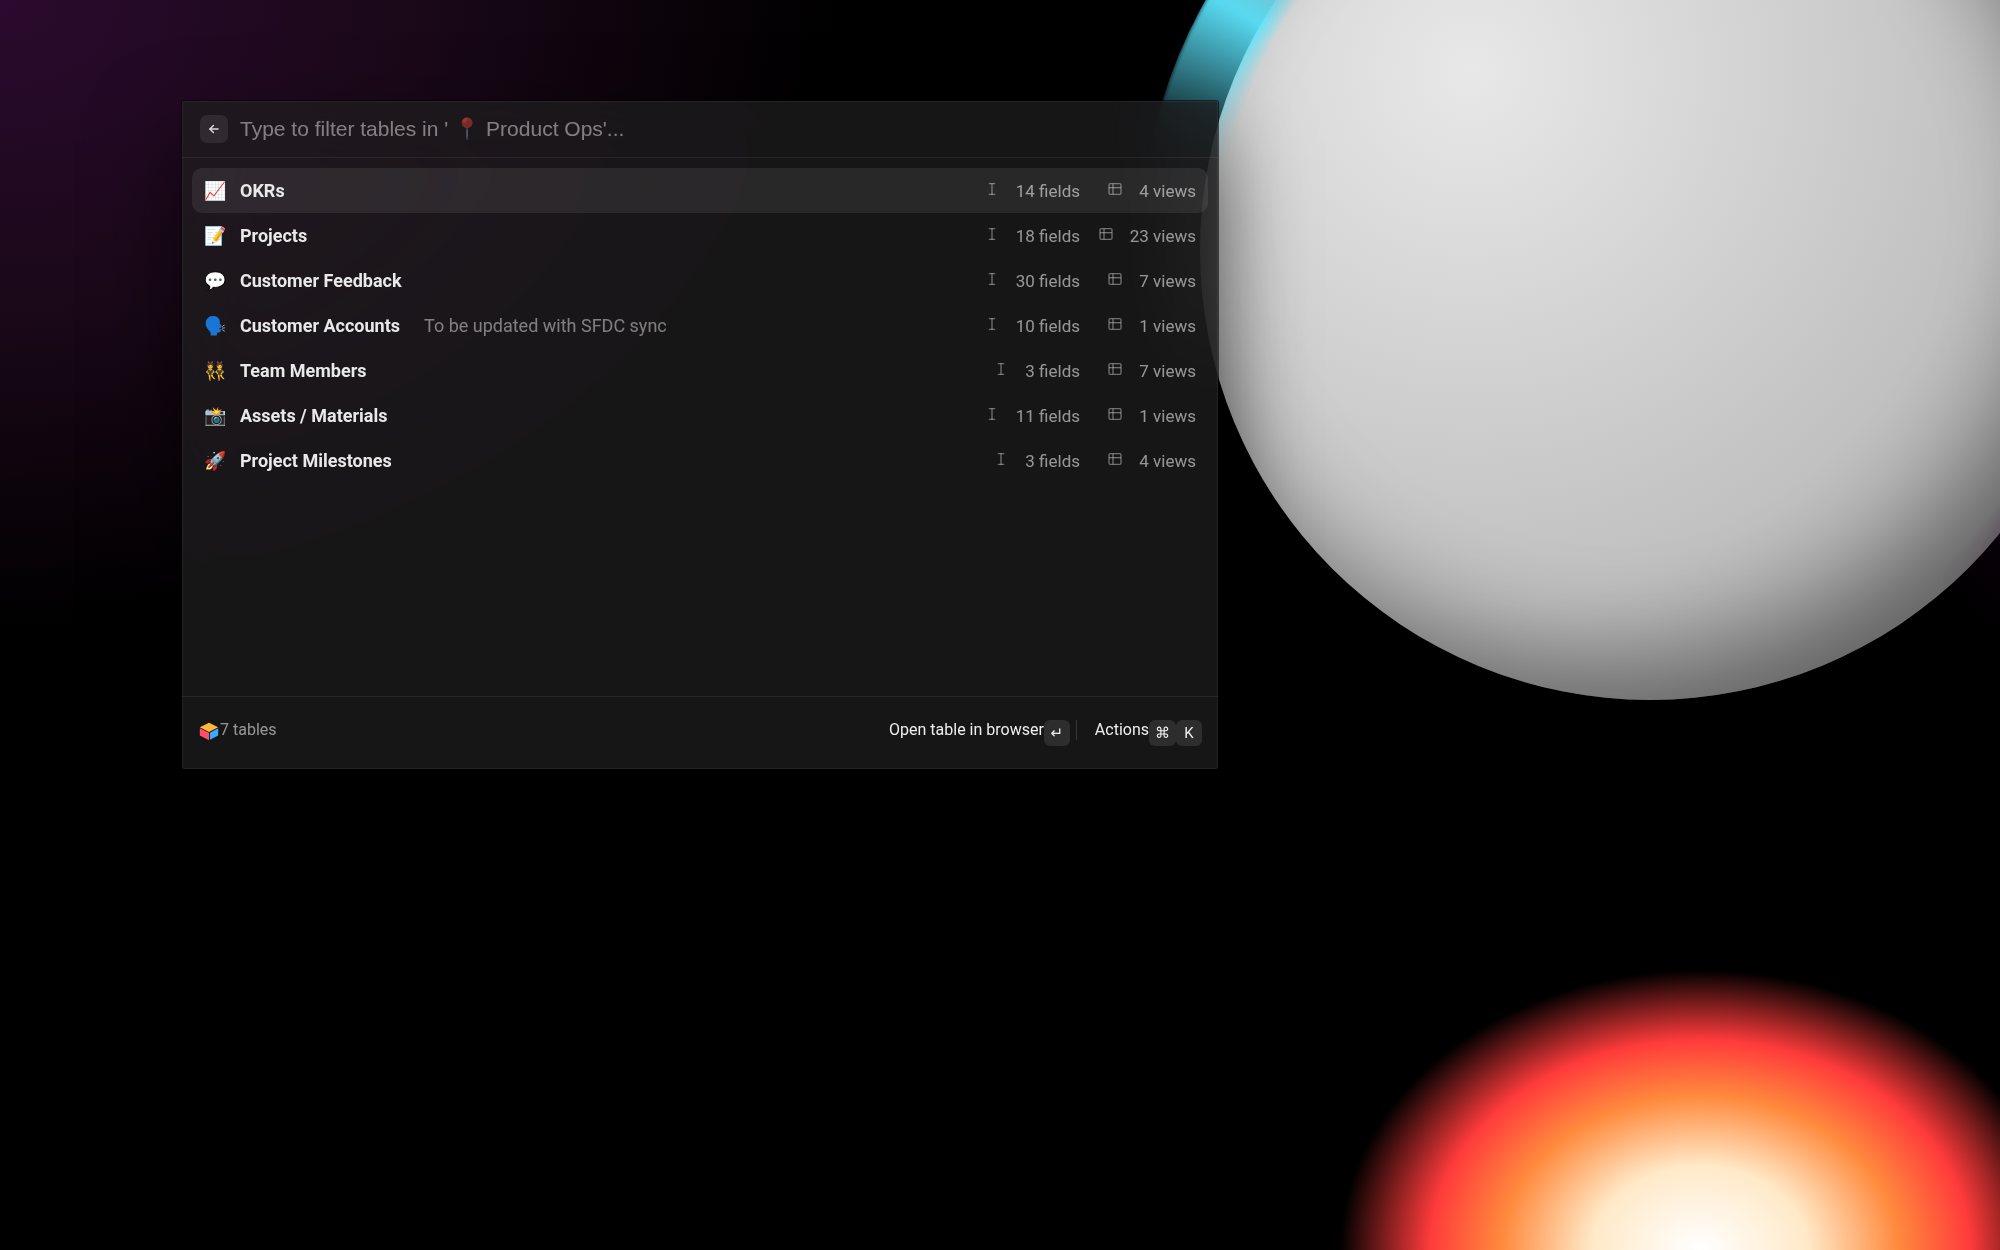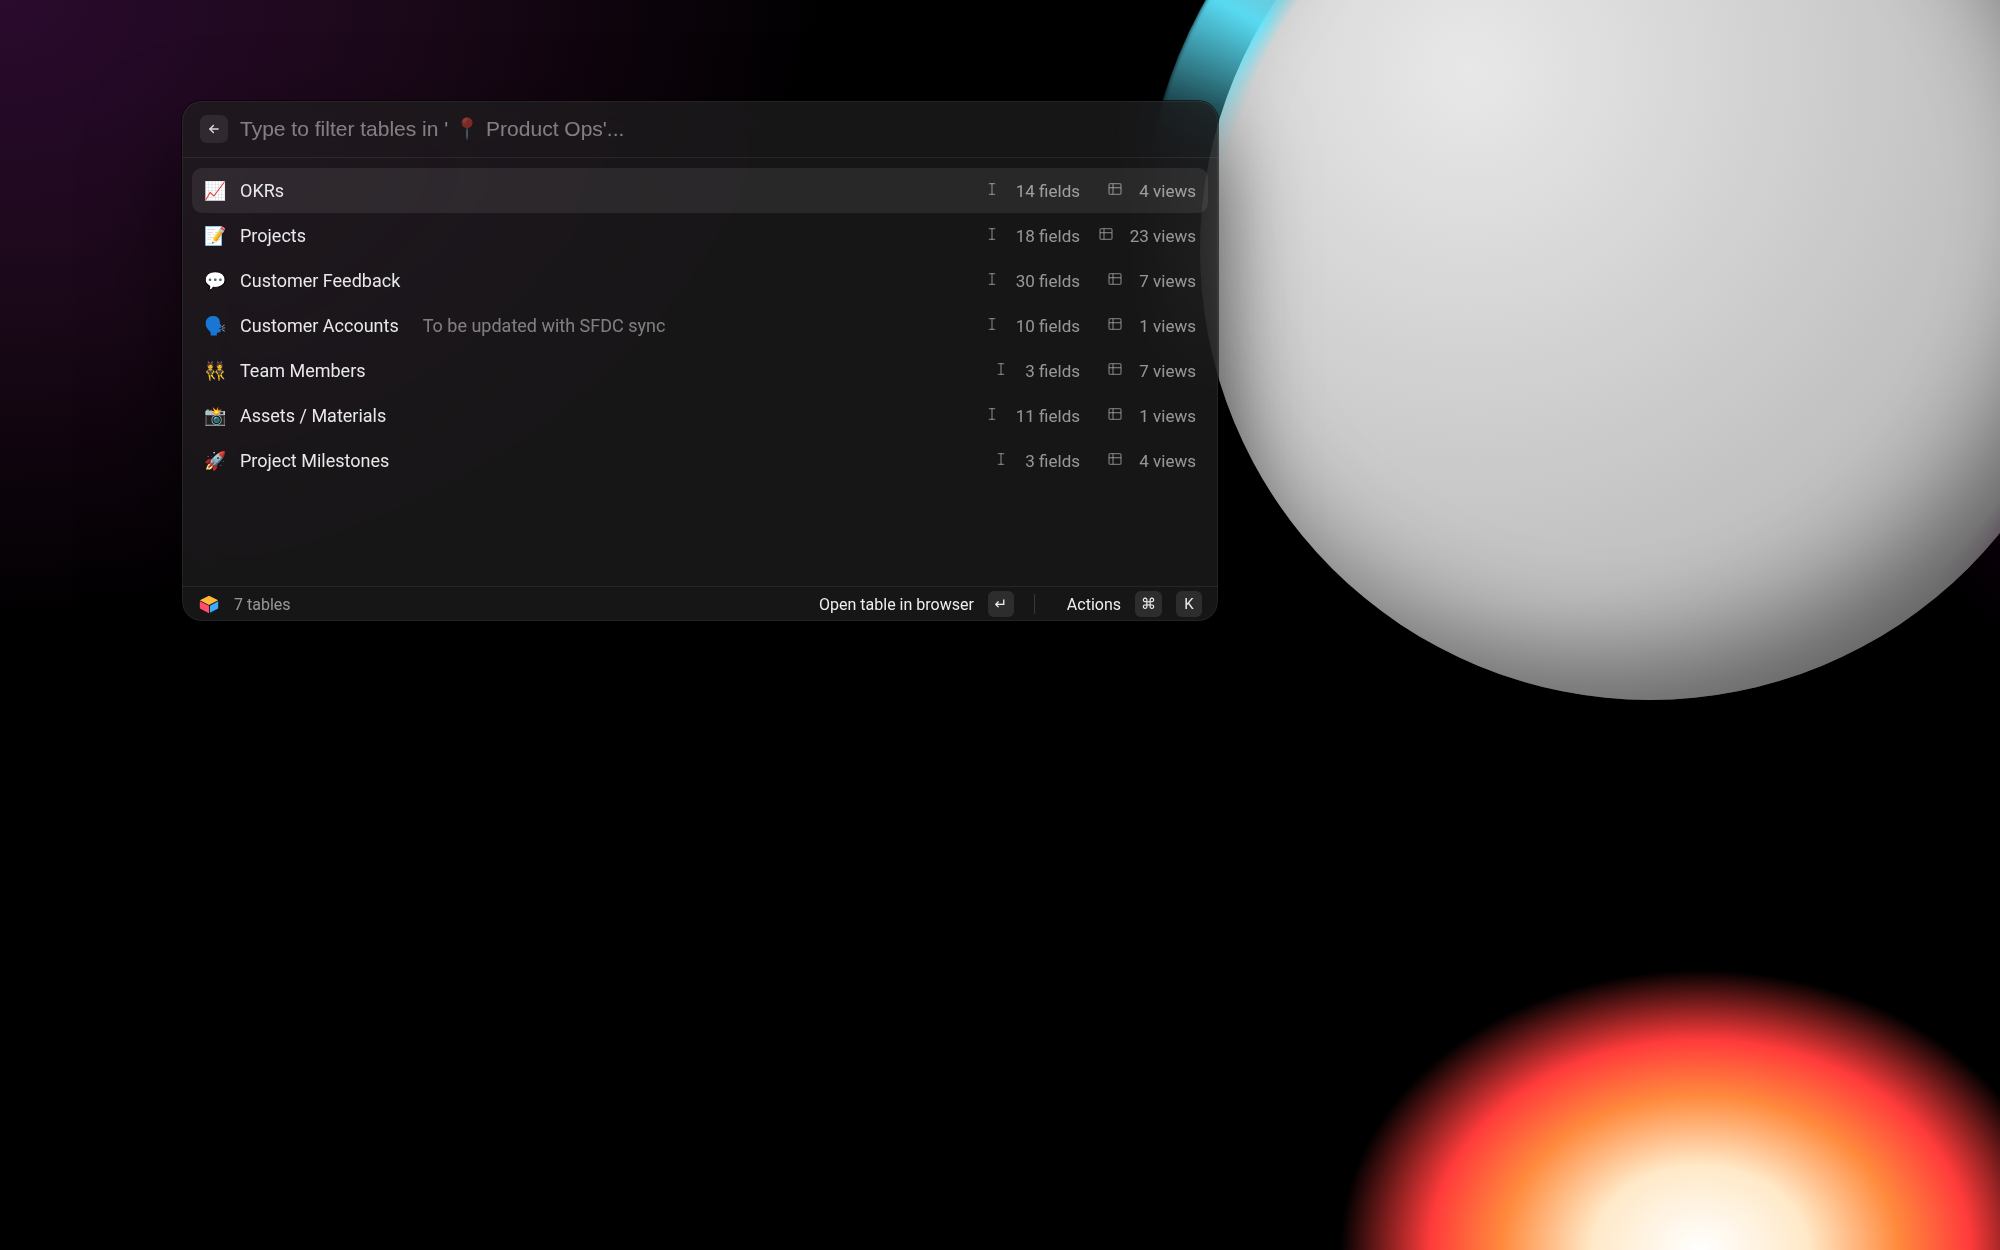--- a/index.html
+++ b/index.html
@@ -44,22 +44,22 @@
           transparent 300deg);
       filter: blur(2px);
       -webkit-mask: radial-gradient(circle, transparent 430px, black 450px, black 510px, transparent 530px);
               mask: radial-gradient(circle, transparent 430px, black 450px, black 510px, transparent 530px);
       opacity: 0.95;
     }
 
     .launcher {
       position: absolute;
       left: 182px; top: 101px;
-      width: 1036px; height: 520px;
-      border-radius: 20px;
+      width: 1036px; height: 668px;
+      border-radius: 2px;
       background: rgba(30,28,30,0.78);
       backdrop-filter: blur(40px) saturate(140%);
       -webkit-backdrop-filter: blur(40px) saturate(140%);
       box-shadow:
         0 40px 90px rgba(0,0,0,0.6),
         0 0 0 1px rgba(255,255,255,0.06) inset,
         0 0 0 1px rgba(0,0,0,0.6);
       display: flex;
       flex-direction: column;
       overflow: hidden;
@@ -102,37 +102,36 @@
       align-items: center;
       gap: 12px;
       padding: 12px 12px;
       border-radius: 10px;
       cursor: default;
       color: #e9e9e9;
       font-size: 18px;
     }
     .row.selected { background: rgba(255,255,255,0.08); }
     .row .emoji { width: 24px; text-align: center; font-size: 18px; }
-    .row .name { font-weight: 400; }
+    .row .name { font-weight: 700; }
     .row .desc { color: rgba(255,255,255,0.45); font-weight: 400; margin-left: 12px; }
     .row .spacer { flex: 1; }
     .meta {
       display: flex; align-items: center; gap: 8px;
       color: rgba(255,255,255,0.55);
       font-size: 17px;
       font-variant-numeric: tabular-nums;
     }
     .meta-group { display: flex; align-items: center; gap: 16px; min-width: 108px; justify-content: flex-end; }
     .meta svg { width: 16px; height: 16px; opacity: 0.7; }
 
     .footer {
       display: flex;
-      align-items: center;
-      gap: 14px;
-      padding: 4px 16px;
+      align-items: flex-start;
+      padding: 23px 16px;
       border-top: 1px solid rgba(255,255,255,0.07);
       color: rgba(255,255,255,0.75);
       font-size: 16px;
     }
     .footer .app-icon {
       width: 22px; height: 22px;
       position: relative;
     }
     .footer .app-icon .cube {
       position:absolute; inset:0;

